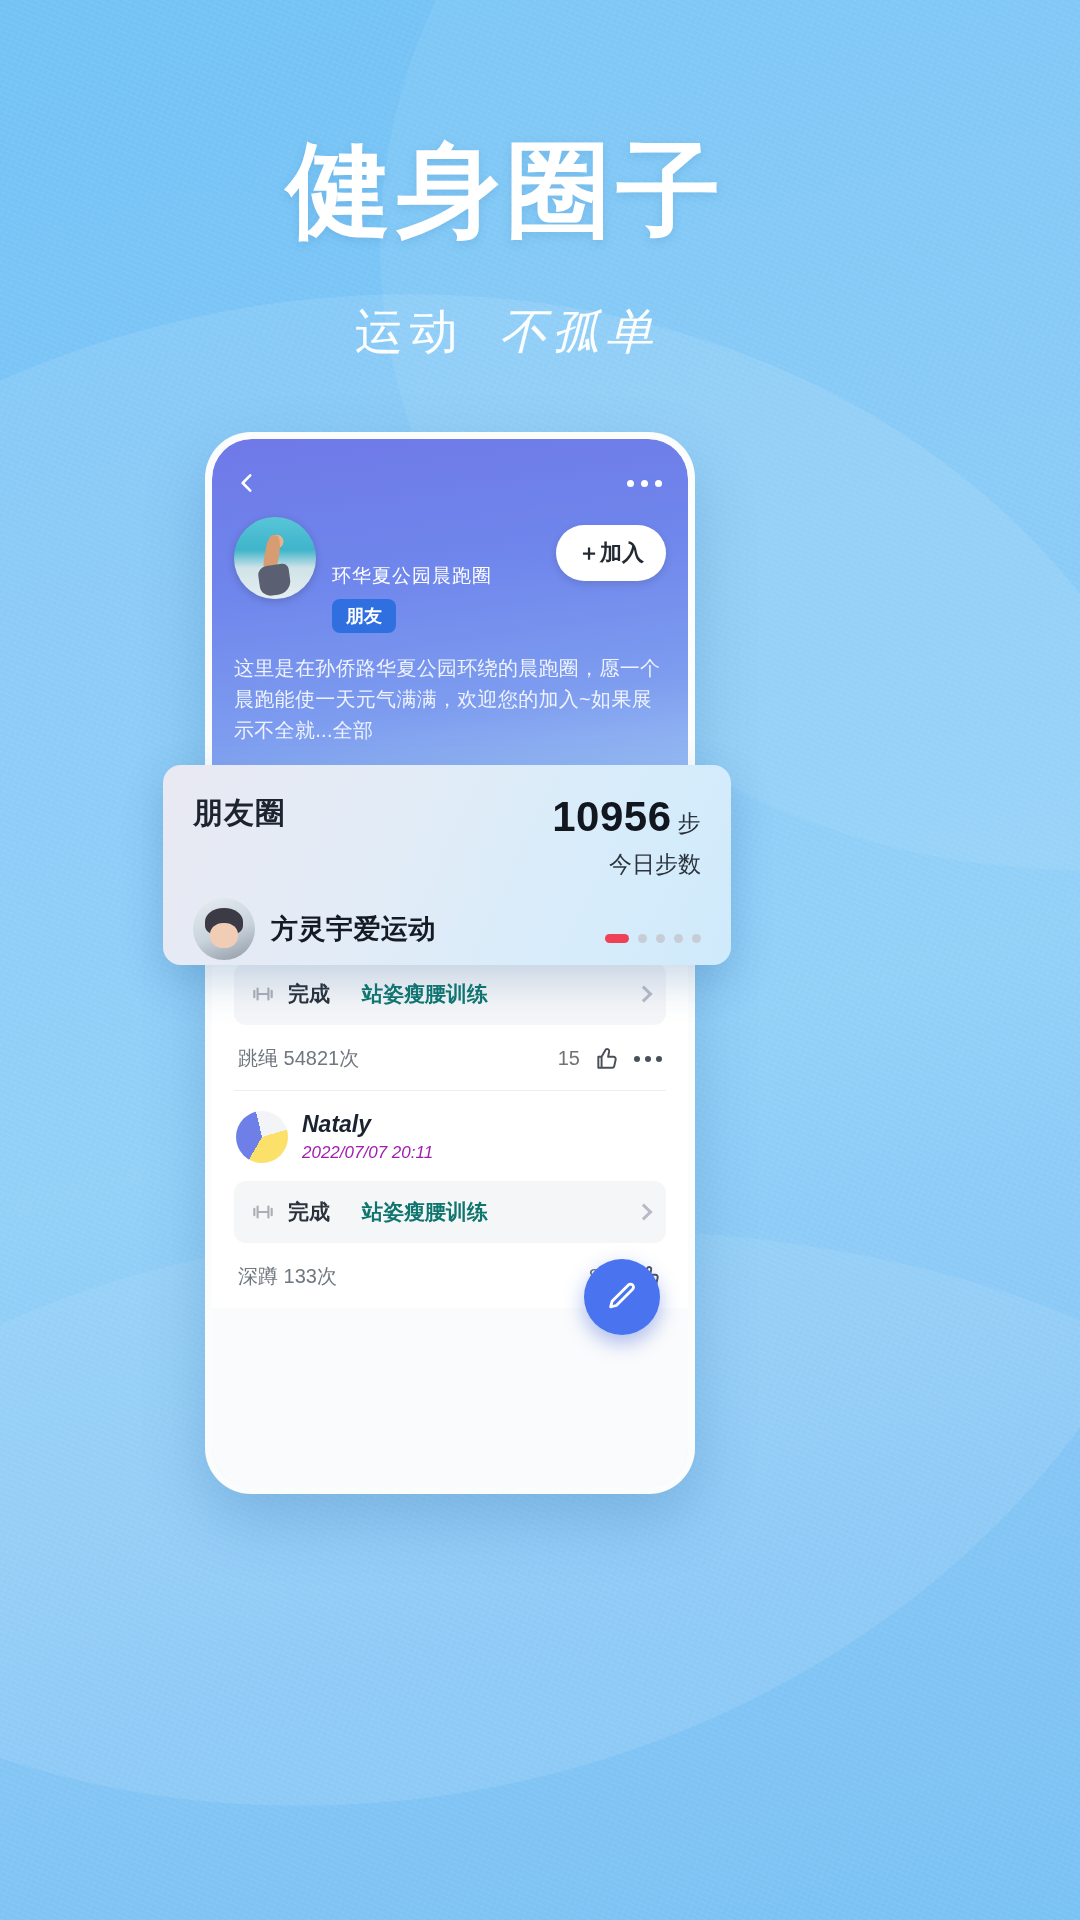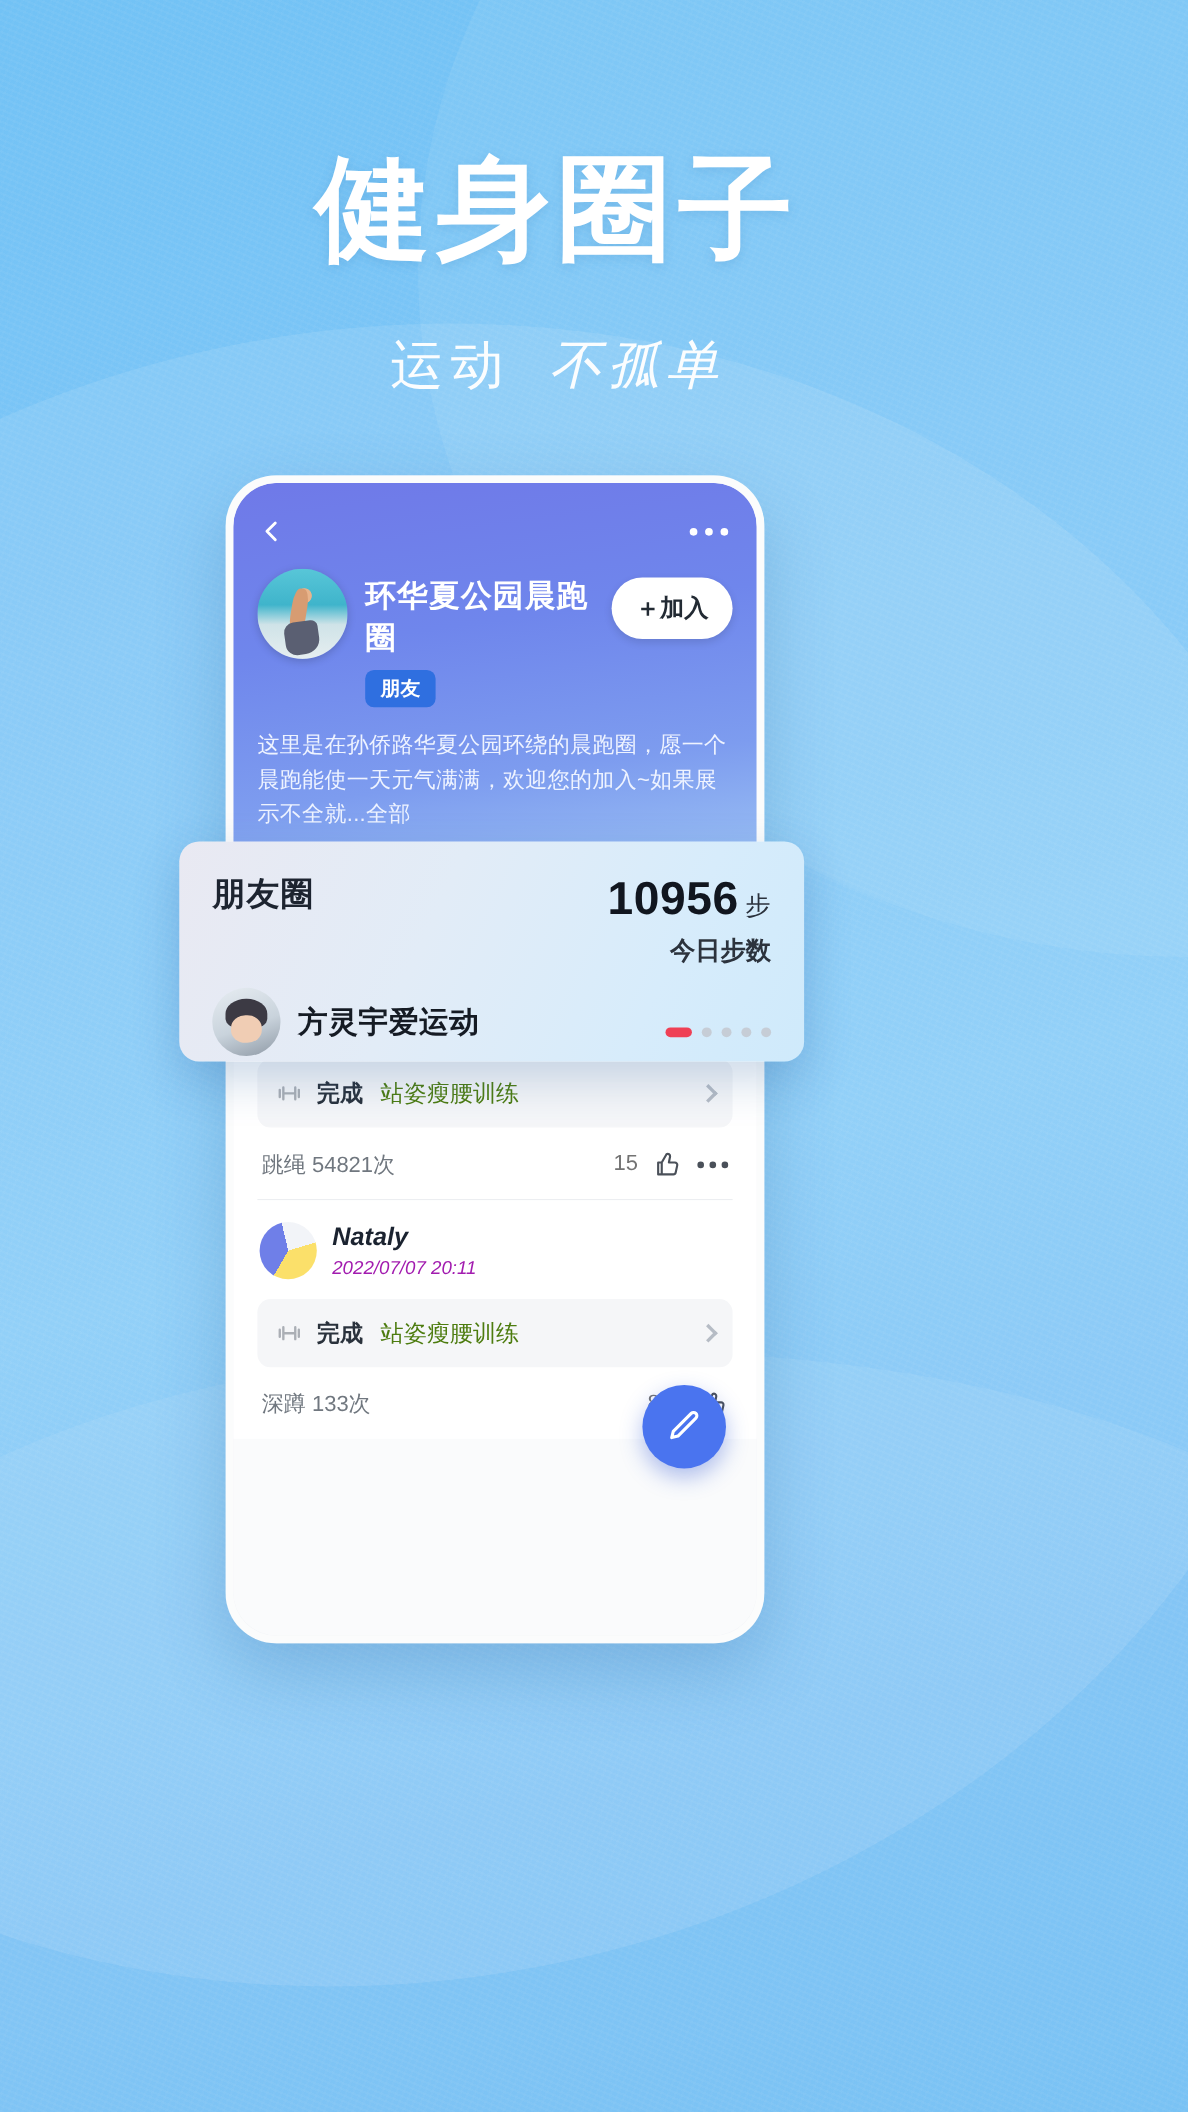--- a/index.html
+++ b/index.html
@@ -104,21 +104,21 @@
     content: ""; position: absolute; left: 38%; top: 22%;
     width: 17%; height: 46%; background: #d79c72; border-radius: 40% 40% 30% 30%;
     transform: rotate(9deg);
   }
   .avatar-lg::after {
     content: ""; position: absolute; left: 30%; top: 58%;
     width: 38%; height: 36%; background: #5a5f72; border-radius: 30% 20% 45% 35%;
     transform: rotate(-8deg);
   }
   .gh-meta { margin-left: 16px; flex: 1 1 auto; padding-top: 6px; }
-  .group-name { color: #ffffff; font-size: 28px; font-weight: bold; letter-spacing: 1px; }
+  .group-name { color: #ffffff; font-size: 19px; font-weight: normal; letter-spacing: 1px; margin-top: 40px; }
   .badge-friend {
     display: inline-block; margin-top: 10px;
     background: #2f6fe0; color: #ffffff;
     font-size: 18px; padding: 5px 14px; border-radius: 8px; font-weight: bold;
   }
   .join-btn {
     flex: 0 0 auto; margin-top: 8px;
     background: #ffffff; color: #222a33;
     font-size: 22px; font-weight: bold;
     padding: 13px 22px; border-radius: 30px;
@@ -172,21 +172,21 @@
   .av-nataly { background: conic-gradient(from 210deg, #6f7fe8 0 38%, #f2f4f8 38% 62%, #fbe06a 62% 100%); }
   .post-name { font-size: 23px; color: #1b2330; font-weight: bold; }
   .post-time { font-size: 17px; color: #a21caf; margin-top: 5px; }
   .train-row {
     display: flex; align-items: center; gap: 12px;
     background: #f5f6f8; border-radius: 12px;
     padding: 17px 16px; margin-top: 12px;
   }
   .dumbbell { width: 26px; height: 26px; flex: 0 0 26px; opacity: 0.55; }
   .train-done { font-size: 21px; color: #2a323c; font-weight: bold; }
-  .train-name { font-size: 21px; color: #4d7c0f; margin-left: 4px; font-weight: normal; }
+  .train-name { font-size: 21px; color: #0f766e; margin-left: 20px; font-weight: bold; }
   .train-chev { margin-left: auto; width: 12px; height: 12px; border-right: 3px solid #b6bcc5; border-top: 3px solid #b6bcc5; transform: rotate(45deg); }
   .post-foot { display: flex; align-items: center; padding: 20px 4px 18px; border-bottom: 1px solid #eceef1; }
   .post-metric { font-size: 20px; color: #70777f; }
   .post-actions { margin-left: auto; display: flex; align-items: center; gap: 14px; }
   .like-count { font-size: 20px; color: #737373; }
   .thumb { width: 26px; height: 26px; }
   .more-dots { display: flex; gap: 5px; align-items: center; }
   .more-dots span { width: 6px; height: 6px; border-radius: 50%; background: #4a5059; display: block; }
 
   .fab {
@@ -206,21 +206,21 @@
     border-radius: 18px;
     background: linear-gradient(115deg, #e9e9f2 0%, #e2ecf7 40%, #d7ecfb 75%, #cfeafb 100%);
     box-shadow: 0 16px 42px rgba(40,95,160,0.24);
     padding: 28px 30px 20px;
   }
   .oc-top { display: flex; align-items: flex-start; justify-content: space-between; }
   .oc-title { font-size: 30px; color: #1d2430; font-weight: bold; letter-spacing: 1px; }
   .oc-right { text-align: right; }
   .oc-steps { font-size: 42px; font-weight: bold; color: #11161f; letter-spacing: 0.5px; }
   .oc-steps .unit { font-size: 23px; font-weight: normal; margin-left: 6px; color: #2a313c; }
-  .oc-sublabel { font-size: 23px; color: #2c333d; margin-top: 8px; font-weight: bold; }
+  .oc-sublabel { font-size: 23px; color: #2c333d; margin-top: 8px; }
   .oc-user { display: flex; align-items: center; gap: 16px; margin-top: 18px; }
   .oc-avatar {
     width: 62px; height: 62px; border-radius: 50%; flex: 0 0 62px;
     background: linear-gradient(160deg, #e7edf2 0%, #c9d3dc 55%, #8e99a5 100%);
     position: relative; overflow: hidden;
   }
   .oc-avatar::before {
     content: ""; position: absolute; left: 20%; top: 16%;
     width: 60%; height: 44%; background: #3c3a44; border-radius: 50% 50% 34% 34%;
   }

